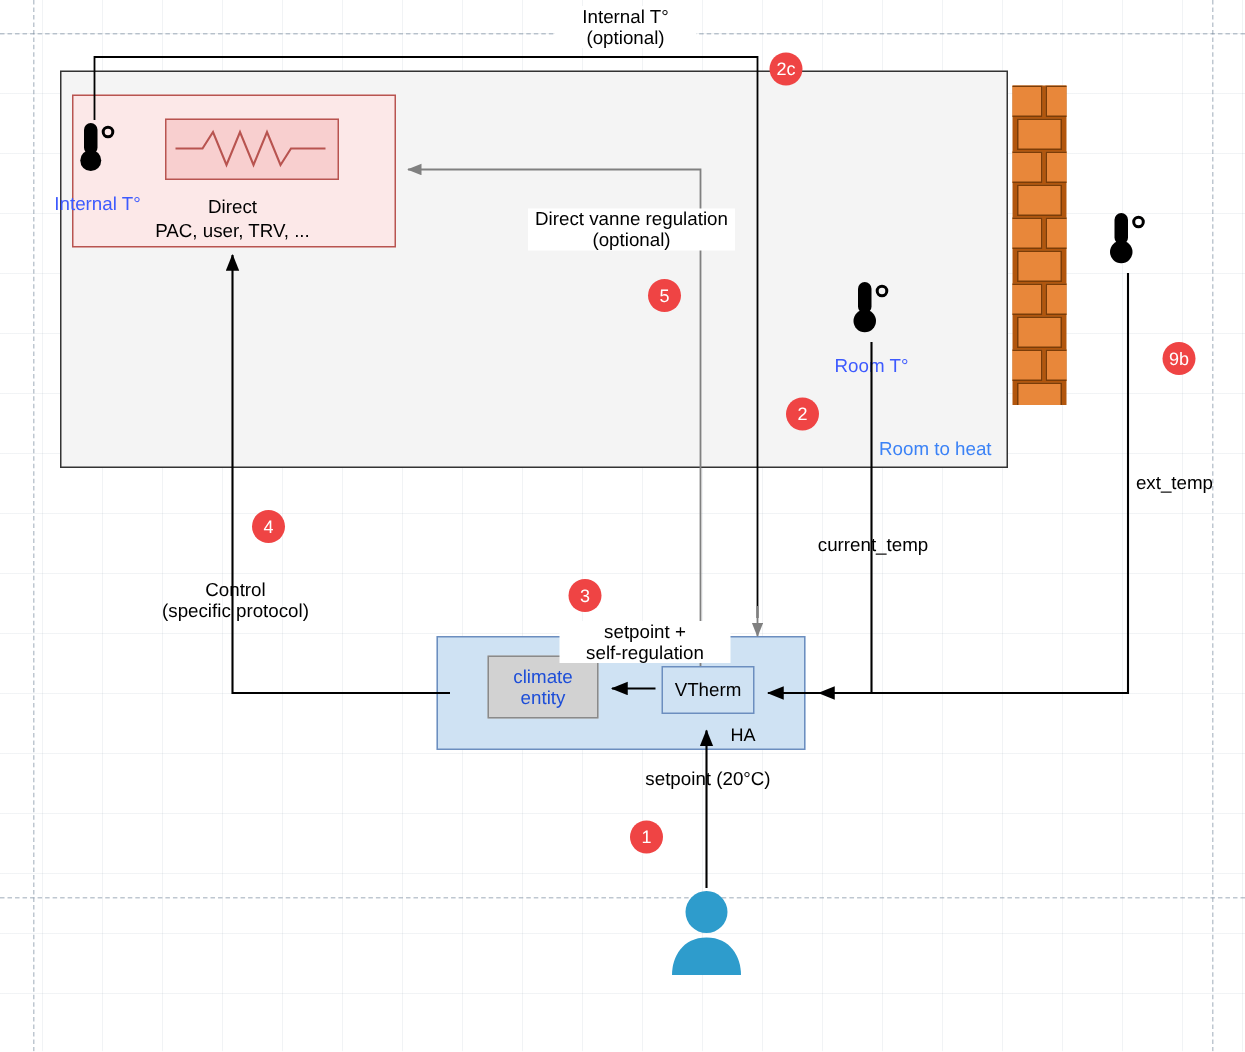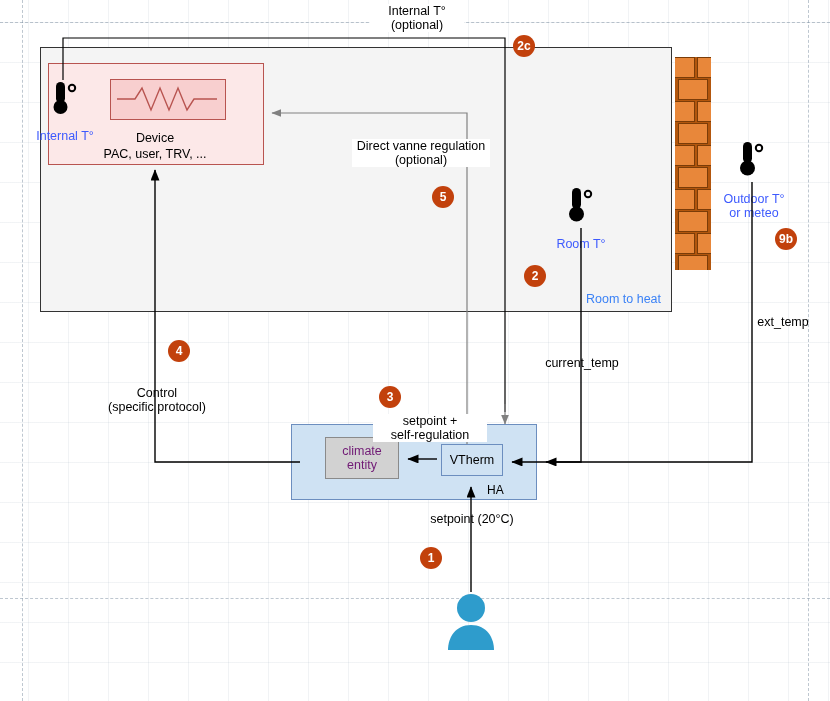--- a/index.html
+++ b/index.html
@@ -105,21 +105,21 @@
     position: absolute;
     left: 325px; top: 437px;
     width: 74px; height: 42px;
     background: #d2d2d2;
     border: 1px solid #8a8a8a;
     box-sizing: border-box;
     display: flex;
     align-items: center;
     justify-content: center;
     font-size: 12.5px;
-    color: #701a75;
+    color: #1d4ed8;
     line-height: 14px;
     text-align: center;
   }
   .vtherm {
     position: absolute;
     left: 441px; top: 444px;
     width: 62px; height: 32px;
     background: #cfe2f3;
     border: 1px solid #6c8ebf;
     box-sizing: border-box;
@@ -143,24 +143,24 @@
     background: #e8873a;
     border: 1px solid #7a3c08;
     box-sizing: border-box;
   }
 
   
   .badge {
     position: absolute;
     width: 22px; height: 22px;
     border-radius: 50%;
-    background: #c2410c;
+    background: #ef4444;
     color: #ffffff;
     font-size: 12px;
-    font-weight: bold;
+    font-weight: normal;
     display: flex;
     align-items: center;
     justify-content: center;
     line-height: 1;
   }
 
   
   .wlabel {
     background: #ffffff;
     padding: 0 2px;
@@ -207,21 +207,21 @@
     <div class="brick" style="left:22px;  top:176px;width:30px; height:21px;"></div>
     <div class="brick" style="left:3px;   top:198px;width:30px; height:21px;"></div>
   </div>
 
   <div class="device"></div>
   <div class="heater">
     <svg width="114" height="39" viewBox="0 0 114 39">
       <polyline points="6,19 24,19 31,8 40,30 49,8 58,30 67,8 76,30 83,19 106,19" fill="none" stroke="#b85450" stroke-width="1.4"></polyline>
     </svg>
   </div>
-  <div class="txt" style="left:90px; top:131px; width:130px;">Device</div>
+  <div class="txt" style="left:90px; top:131px; width:130px;">Direct</div>
   <div class="txt" style="left:75px; top:147px; width:160px;">PAC, user, TRV, ...</div>
 
   <svg class="thermo" style="left:48px; top:80px;" width="34" height="40" viewBox="0 0 34 40">
     <rect x="8" y="2" width="9" height="21" rx="4.5" fill="#000"></rect>
     <circle cx="12.5" cy="27" r="7" fill="#000"></circle>
     <circle cx="24" cy="8" r="3.2" fill="none" stroke="#000" stroke-width="2"></circle>
   </svg>
   <div class="txt blue" style="left:20px; top:129px; width:90px;">Internal T°</div>
 
   <svg class="thermo" style="left:564px; top:186px;" width="34" height="42" viewBox="0 0 34 42">
@@ -229,22 +229,20 @@
     <circle cx="12.5" cy="28" r="7.5" fill="#000"></circle>
     <circle cx="24" cy="8" r="3.2" fill="none" stroke="#000" stroke-width="2"></circle>
   </svg>
   <div class="txt blue" style="left:536px; top:237px; width:90px;">Room T°</div>
 
   <svg class="thermo" style="left:735px; top:140px;" width="34" height="42" viewBox="0 0 34 42">
     <rect x="8" y="2" width="9" height="21" rx="4.5" fill="#000"></rect>
     <circle cx="12.5" cy="28" r="7.5" fill="#000"></circle>
     <circle cx="24" cy="8" r="3.2" fill="none" stroke="#000" stroke-width="2"></circle>
   </svg>
-  <div class="txt blue" style="left:702px; top:192px; width:104px;">Outdoor T°
-or meteo</div>
 
   <div class="ha-box"></div>
   <div class="ha-label">HA</div>
   <div class="climate-entity">climate
 entity</div>
   <div class="vtherm">VTherm</div>
 
   <svg class="lines">
     <defs>
       <marker id="arrow-blk" markerWidth="9" markerHeight="9" refX="7.5" refY="3.2" orient="auto">

